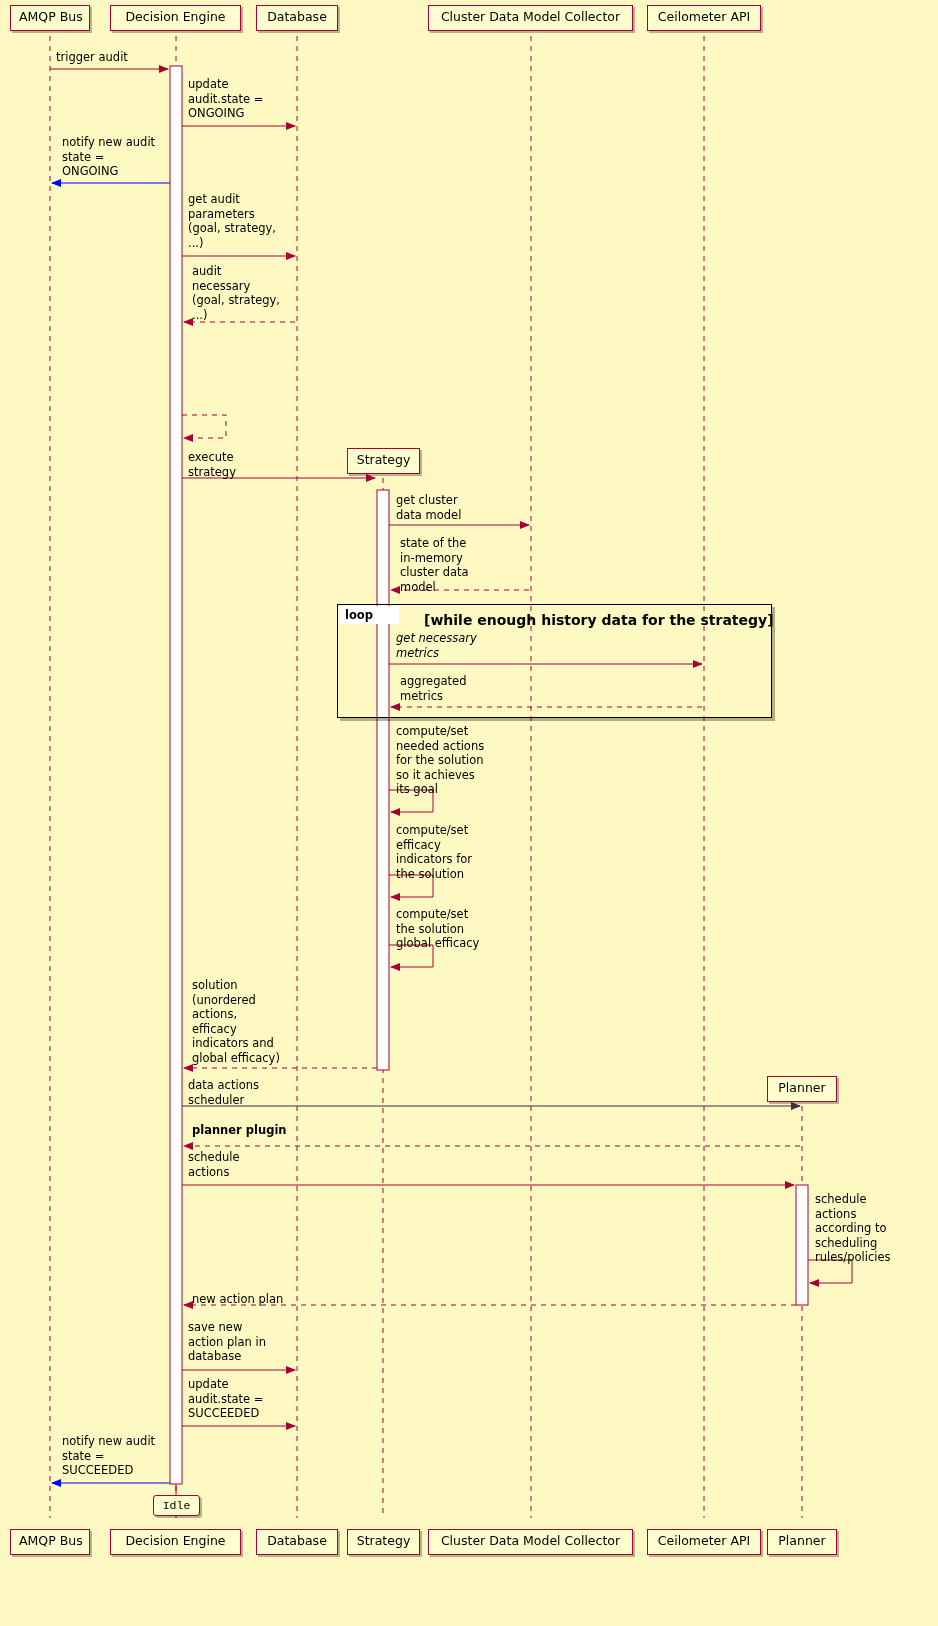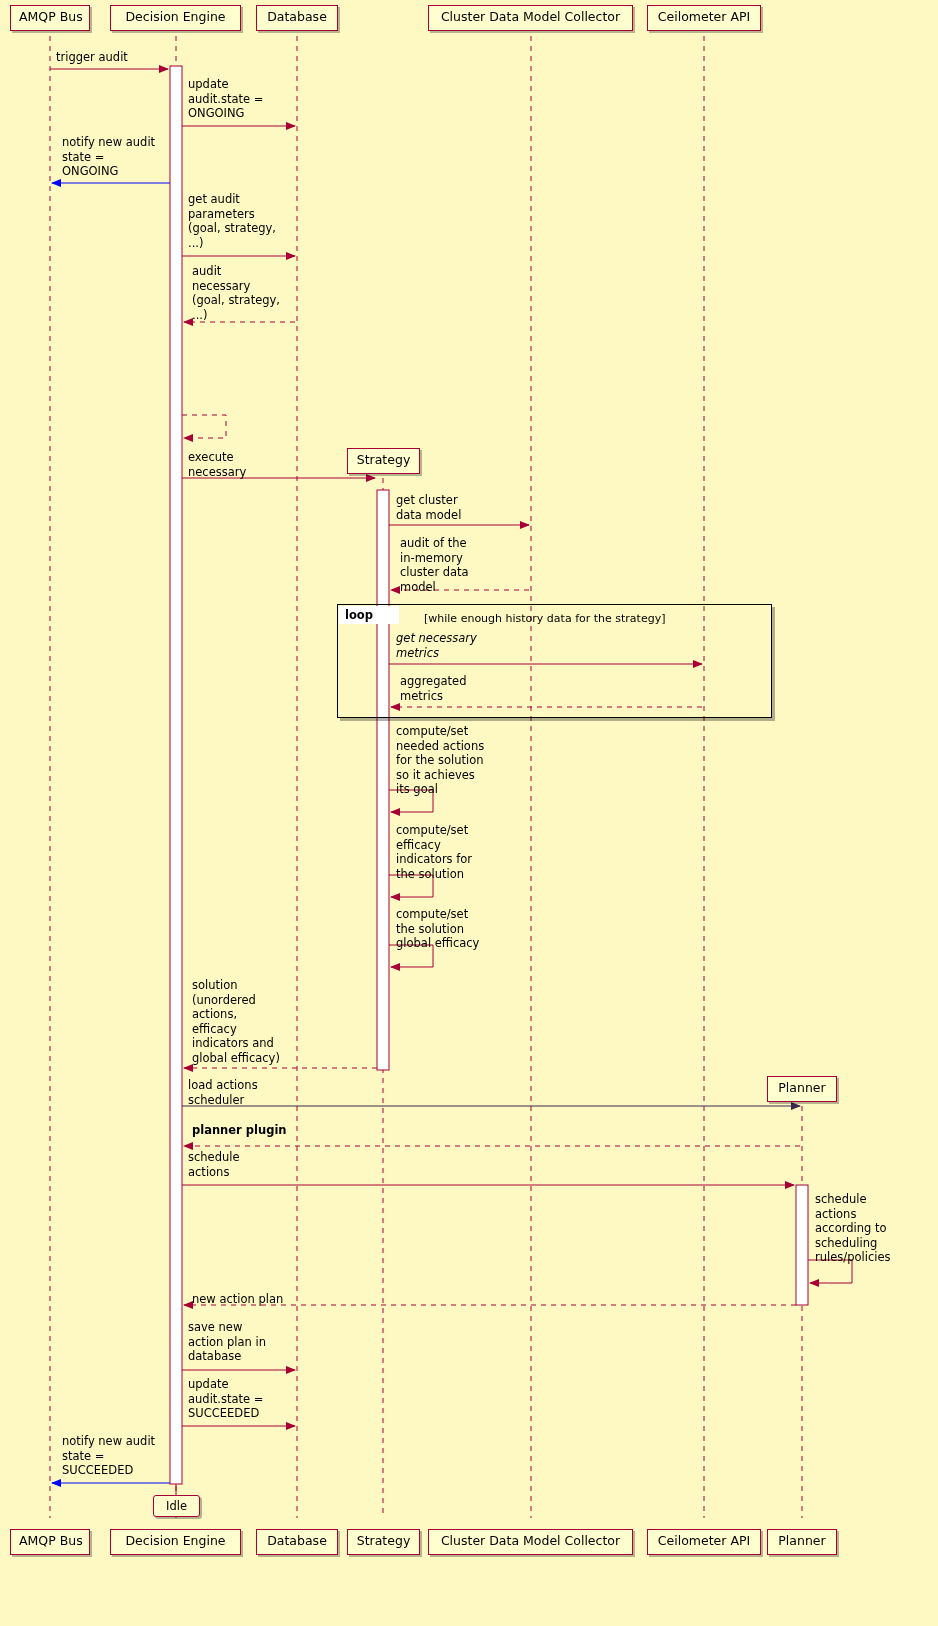--- a/index.html
+++ b/index.html
@@ -53,36 +53,37 @@
     position: absolute;
     box-sizing: border-box;
     font-size: 11.5px;
     font-weight: bold;
     color: #000000;
     padding: 2px 10px 2px 6px;
     background: #ffffff;
   }
   .loopcond {
     position: absolute;
-    font-size: 11px;
-    font-weight: normal;
+    font-size: 14px;
+    font-weight: bold;
     color: #000000;
     white-space: nowrap;
   }
   .idlenode {
     position: absolute;
     box-sizing: border-box;
     background: #FEFECE;
     border: 1px solid #A80036;
     font-size: 11.5px;
     color: #000000;
     text-align: center;
     padding: 3px 6px;
     white-space: nowrap;
     box-shadow: 2px 2px 0px rgba(0,0,0,0.28);
+    font-family: Liberation Mono, monospace;
   }
 </style>
 </head>
 <body>
 
 <div id="diagram">
 
   <svg width="938" height="1626">
     <defs>
       <marker id="arrowRed" markerWidth="10" markerHeight="8" refX="9" refY="4" orient="auto" markerUnits="userSpaceOnUse">
@@ -191,24 +192,24 @@
 ONGOING</div>
   <div class="msglabel" style="left:188px; top:192px; width:110px;">get audit
 parameters
 (goal, strategy,
 ...)</div>
   <div class="msglabel" style="left:192px; top:264px; width:110px;">audit
 necessary
 (goal, strategy,
 ...)</div>
   <div class="msglabel" style="left:188px; top:450px; width:100px;">execute
-necessary</div>
+strategy</div>
   <div class="msglabel" style="left:396px; top:493px; width:120px;">get cluster
 data model</div>
-  <div class="msglabel" style="left:400px; top:536px; width:110px;">audit of the
+  <div class="msglabel" style="left:400px; top:536px; width:110px;">state of the
 in-memory
 cluster data
 model</div>
   <div class="msglabel" style="left:396px; top:631px; width:130px;font-style:italic;">get necessary
 metrics</div>
   <div class="msglabel" style="left:400px; top:674px; width:120px;">aggregated
 metrics</div>
   <div class="msglabel" style="left:396px; top:724px; width:120px;">compute/set
 needed actions
 for the solution
@@ -220,21 +221,21 @@
 the solution</div>
   <div class="msglabel" style="left:396px; top:907px; width:120px;">compute/set
 the solution
 global efficacy</div>
   <div class="msglabel" style="left:192px; top:978px; width:130px;">solution
 (unordered
 actions,
 efficacy
 indicators and
 global efficacy)</div>
-  <div class="msglabel" style="left:188px; top:1078px; width:120px;">load actions
+  <div class="msglabel" style="left:188px; top:1078px; width:120px;">data actions
 scheduler</div>
   <div class="msglabel" style="left:192px; top:1123px; width:130px;font-weight:bold;">planner plugin</div>
   <div class="msglabel" style="left:188px; top:1150px; width:110px;">schedule
 actions</div>
   <div class="msglabel" style="left:815px; top:1192px; width:120px;">schedule
 actions
 according to
 scheduling
 rules/policies</div>
   <div class="msglabel" style="left:192px; top:1292px; width:140px;">new action plan</div>

